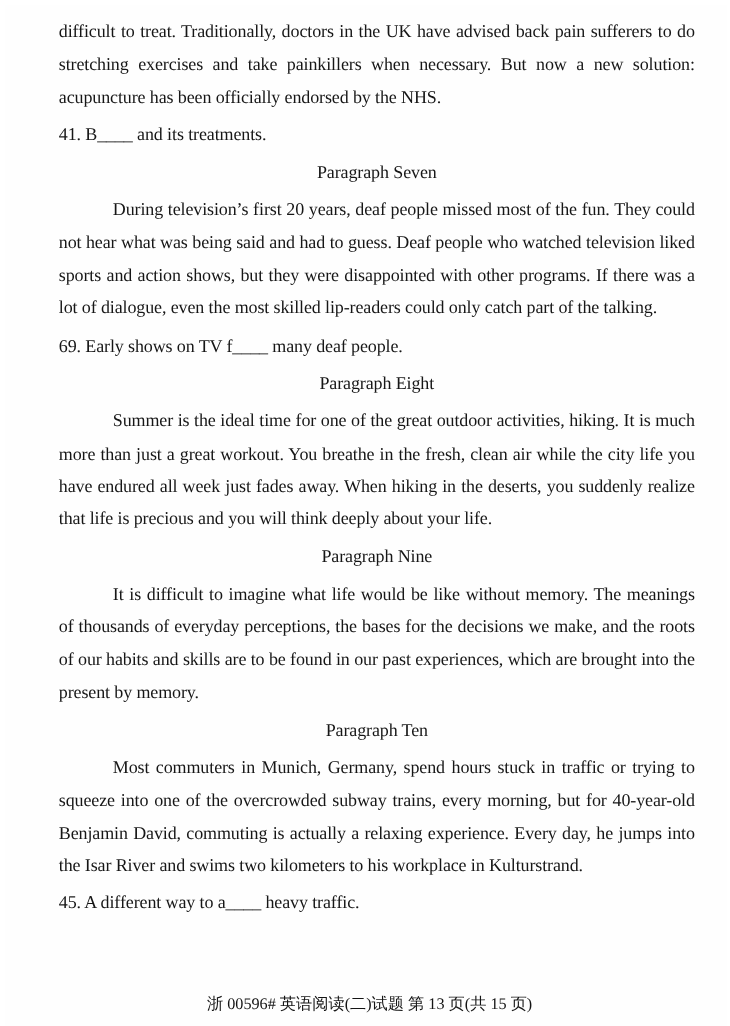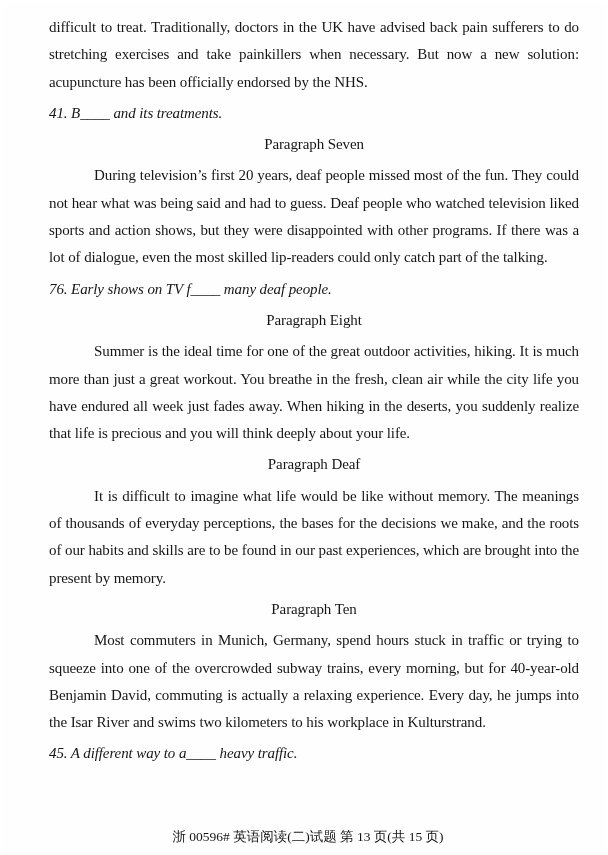--- a/index.html
+++ b/index.html
@@ -27,21 +27,20 @@
   }
   .body {
     text-align: justify;
     text-indent: 45px;
   }
   .noindent {
     text-indent: 0;
   }
   .question {
     text-align: left;
-    font-style: italic;
   }
   .heading {
     font-weight: 700;
     font-size: 15.5px;
     text-align: center;
   }
   .footer {
     position: absolute;
     left: 0;
     bottom: 10px;
@@ -60,28 +59,28 @@
   <div class="content">
 
     <p class="body noindent">difficult to treat. Traditionally, doctors in the UK have advised back pain sufferers to do stretching exercises and take painkillers when necessary. But now a new solution: acupuncture has been officially endorsed by the NHS.</p>
 
     <p class="question">41. B____ and its treatments.</p>
 
     <h3 class="heading">Paragraph Seven</h3>
 
     <p class="body">During television’s first 20 years, deaf people missed most of the fun. They could not hear what was being said and had to guess. Deaf people who watched television liked sports and action shows, but they were disappointed with other programs. If there was a lot of dialogue, even the most skilled lip-readers could only catch part of the talking.</p>
 
-    <p class="question">76. Early shows on TV f____ many deaf people.</p>
+    <p class="question">69. Early shows on TV f____ many deaf people.</p>
 
     <h3 class="heading">Paragraph Eight</h3>
 
     <p class="body">Summer is the ideal time for one of the great outdoor activities, hiking. It is much more than just a great workout. You breathe in the fresh, clean air while the city life you have endured all week just fades away. When hiking in the deserts, you suddenly realize that life is precious and you will think deeply about your life.</p>
 
 
-    <h3 class="heading">Paragraph Deaf</h3>
+    <h3 class="heading">Paragraph Nine</h3>
 
     <p class="body">It is difficult to imagine what life would be like without memory. The meanings of thousands of everyday perceptions, the bases for the decisions we make, and the roots of our habits and skills are to be found in our past experiences, which are brought into the present by memory.</p>
 
 
     <h3 class="heading">Paragraph Ten</h3>
 
     <p class="body">Most commuters in Munich, Germany, spend hours stuck in traffic or trying to squeeze into one of the overcrowded subway trains, every morning, but for 40-year-old Benjamin David, commuting is actually a relaxing experience. Every day, he jumps into the Isar River and swims two kilometers to his workplace in Kulturstrand.</p>
 
     <p class="question">45. A different way to a____ heavy traffic.</p>
 

